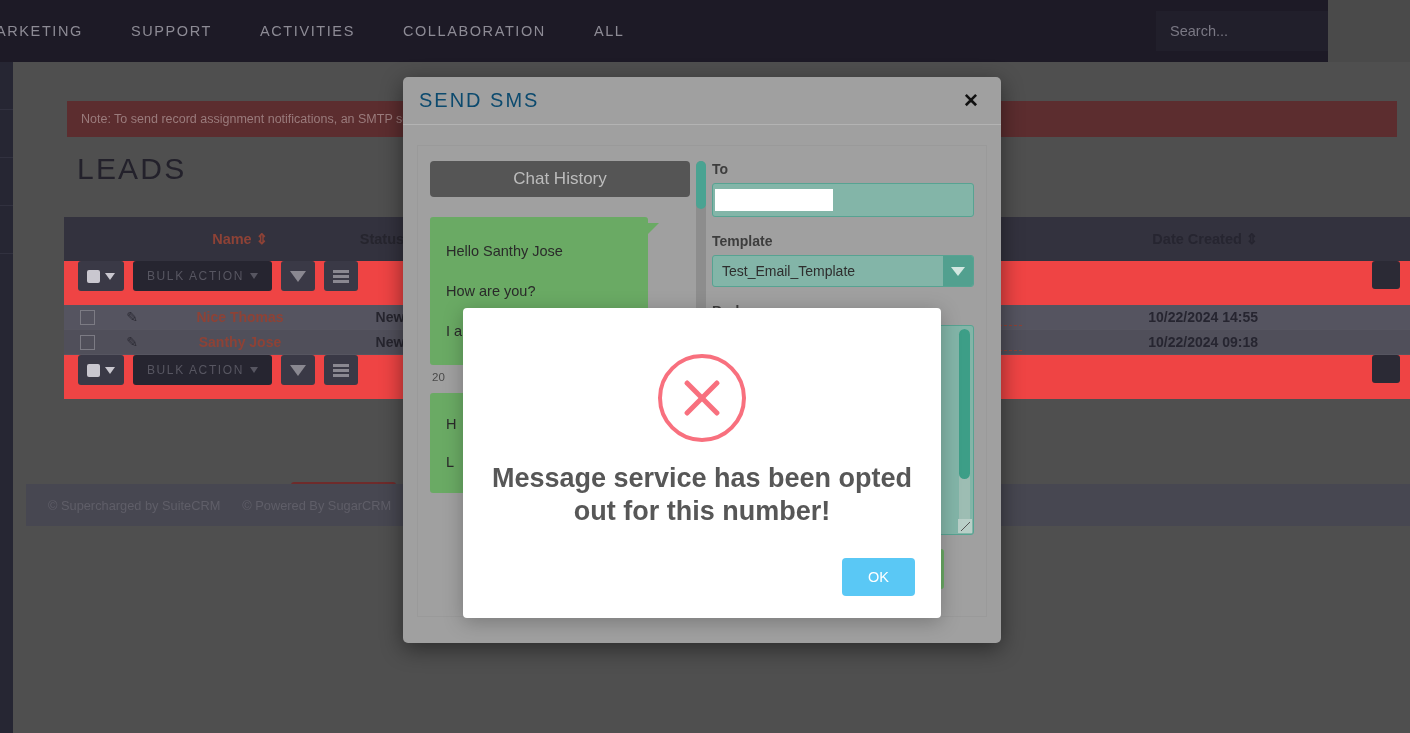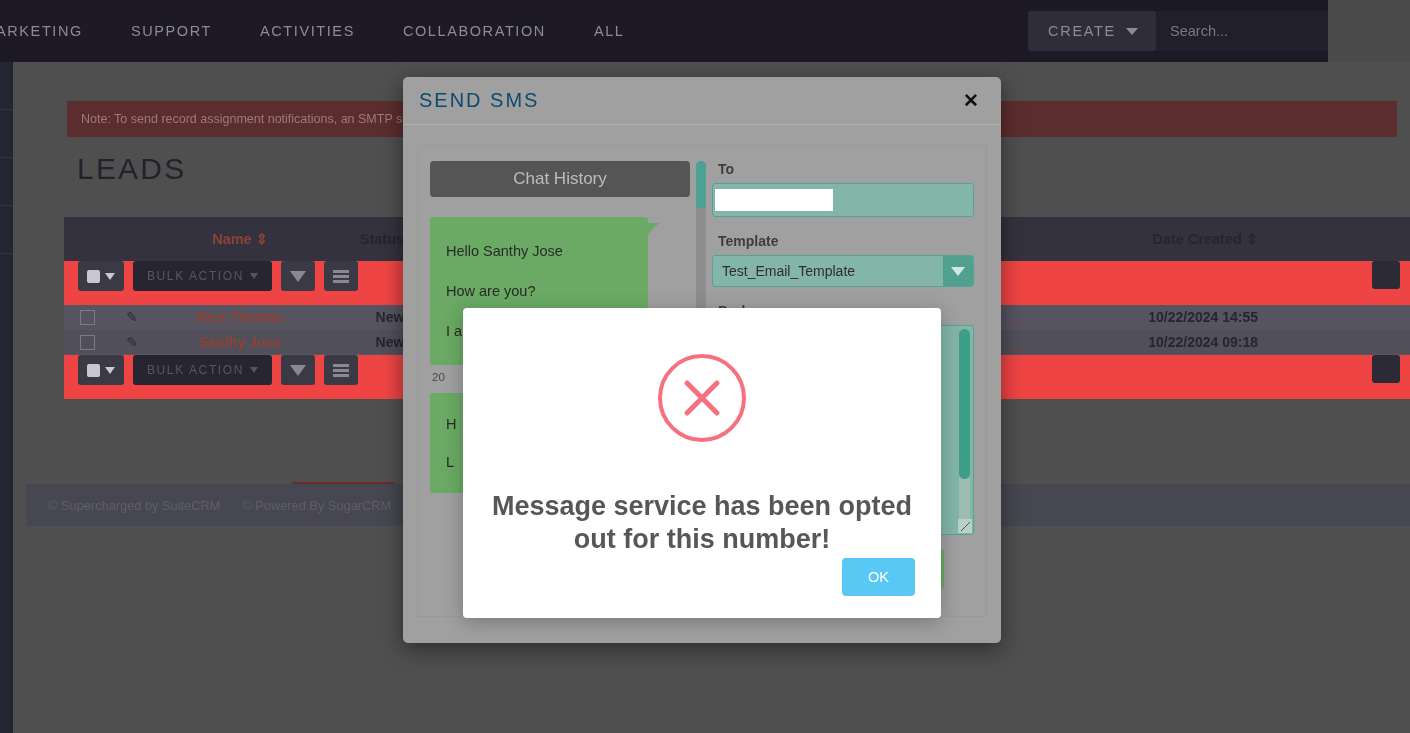--- a/index.html
+++ b/index.html
@@ -274,21 +274,21 @@
   .chat-scrollbar {
     position: absolute; left: 266px; top: 0; width: 10px; height: 442px;
     background: #8d8d8d; border-radius: 6px;
   }
   .chat-scrollbar .thumb {
     width: 10px; height: 48px;
     background: #4aa392; border-radius: 6px;
   }
 
   .form-col { flex: 1; padding-left: 22px; }
-  .f-label { color: #3d3d3d; font-size: 14px; font-weight: bold; margin-bottom: 6px; margin-left: 6px; }
+  .f-label { color: #3d3d3d; font-size: 14px; font-weight: bold; margin-bottom: 6px; }
   .f-to {
     height: 34px; background: #83b5a8;
     border: 1px solid #57a392; border-radius: 3px;
     display: flex; align-items: center; padding-left: 2px;
     margin-bottom: 16px;
   }
   .f-to .masked { width: 118px; height: 22px; background: #ffffff; }
   .f-select {
     height: 32px; background: #83b5a8;
     border: 1px solid #57a392; border-radius: 3px;
@@ -355,21 +355,21 @@
     margin-top: 18px;
   }
   .swal-icon i {
     position: absolute; left: 50%; top: 50%;
     width: 47px; height: 5px; background: #f8707e;
     border-radius: 2px;
   }
   .swal-icon i.a { transform: translate(-50%,-50%) rotate(45deg); }
   .swal-icon i.b { transform: translate(-50%,-50%) rotate(-45deg); }
   .swal-title {
-    margin-top: 48px;
+    margin-top: 20px;
     color: #575757;
     font-size: 27px;
     font-weight: bold;
     text-align: center;
     line-height: 1.24;
     max-width: 440px;
   }
   .swal-ok {
     position: absolute; right: 26px; bottom: 22px;
     background: #5ac8f5; color: #ffffff;
@@ -388,24 +388,20 @@
 
   <div class="topnav">
     <div class="navitems">
       <span class="navlink">ARKETING</span>
       <span class="navlink">SUPPORT</span>
       <span class="navlink">ACTIVITIES</span>
       <span class="navlink">COLLABORATION</span>
       <span class="navlink">ALL</span>
     </div>
     <div class="topnav-right">
-      <div class="create-btn">
-        <span>CREATE</span>
-        <span class="caret-down"></span>
-      </div>
       <div class="search-box">
         <span>Search...</span>
       </div>
     </div>
   </div>
 
   <div class="left-rail">
     <div class="seg"></div>
     <div class="seg"></div>
     <div class="seg"></div>

